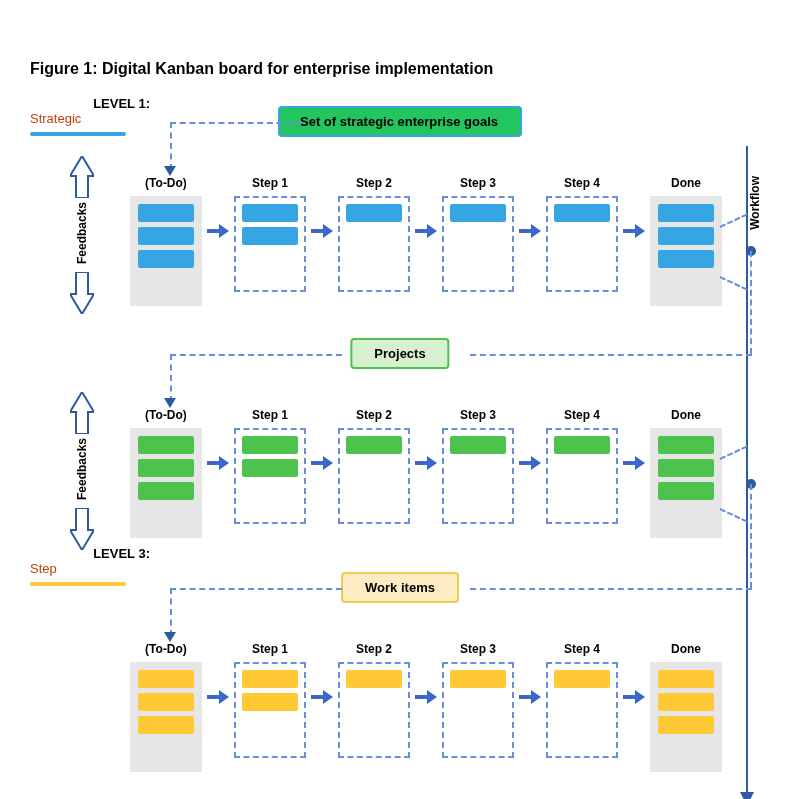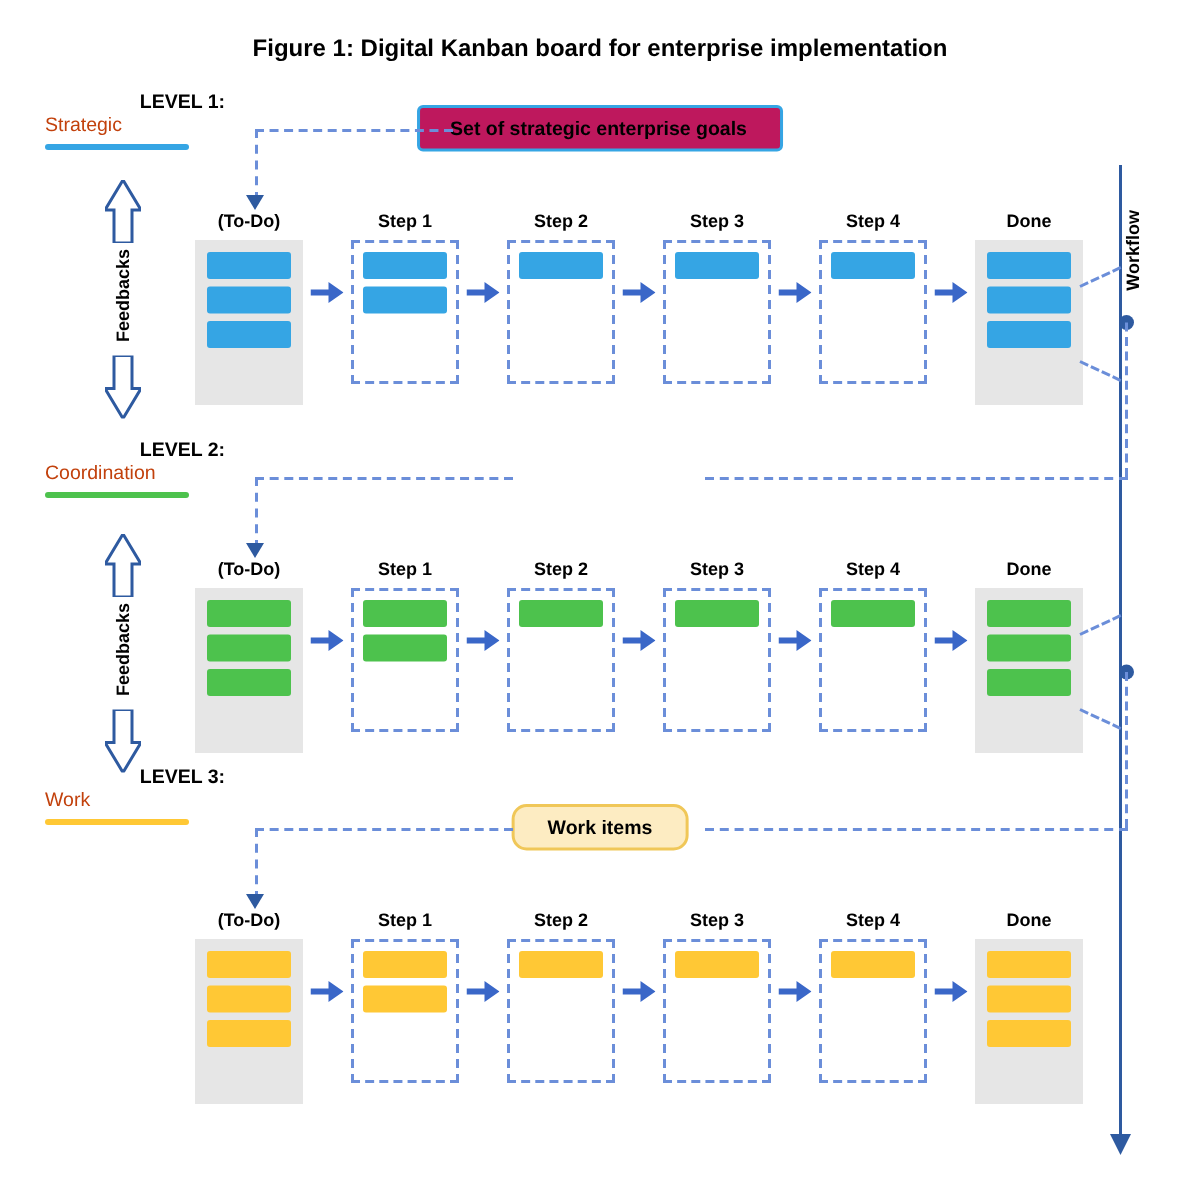--- a/index.html
+++ b/index.html
@@ -5,25 +5,26 @@
   * { box-sizing: border-box; margin: 0; padding: 0; }
   body {
     font-family: -apple-system, BlinkMacSystemFont, "Segoe UI", Arial, sans-serif;
     background: #fff;
     width: 800px;
     height: 799px;
     position: relative;
     padding: 24px 30px 20px 30px;
   }
   .title {
-    text-align: center;
+    text-align: left;
     font-weight: 700;
     font-size: 16px;
     margin-bottom: 18px;
     color: #000;
+    margin-top: 36px;
   }
   .stage {
     position: relative;
     width: 100%;
   }
   .level-header {
     position: absolute;
     left: 0;
     width: 120px;
   }
@@ -51,23 +52,23 @@
     position: absolute;
     left: 50%;
     transform: translateX(-50%);
     border: 2px solid;
     border-radius: 4px;
     padding: 6px 22px;
     font-weight: 700;
     font-size: 13px;
     background:#fff;
   }
-  .tag.blue-b { border-color:#35a5e4; background:#be185d;padding-left:20px; }
+  .tag.blue-b { border-color:#35a5e4; background:#22c55e;padding-left:20px; }
   .tag.green-b { border-color:#4dc24d; background:#d6f0d0; }
-  .tag.yellow-b { border-color:#f0c758; background:#fdecc2;border-radius:10px; }
+  .tag.yellow-b { border-color:#f0c758; background:#fdecc2; }
 
   .row {
     position: absolute;
     left: 100px;
     right: 50px;
     display: flex;
     align-items: flex-start;
     gap: 4px;
   }
   .col {
@@ -281,25 +282,21 @@
       <div class="col">
         <div class="col-label">Done</div>
         <div class="slot solid">
           <div class="card blue"></div>
           <div class="card blue"></div>
           <div class="card blue"></div>
         </div>
       </div>
     </div>
 
-  <div class="level-header" style="top:232px">
-    <div class="level-label">LEVEL 2:</div>
-    <div class="level-name">Coordination</div>
-    <div class="level-line green"></div>
-  </div>
+  <div class="tag green-b" style="top:242px">Projects</div>
 
   <div class="feedback" style="top:296px;height:170px;">
     <svg width="24" height="42">
         <path d="M12 0 L24 20 L18 20 L18 42 L6 42 L6 20 L0 20 Z" fill="#fff" stroke="#2e5aa0" stroke-width="2"></path>
       </svg>
     <span class="feedback-label">Feedbacks</span>
     <svg width="24" height="42">
         <path d="M12 42 L24 22 L18 22 L18 0 L6 0 L6 22 L0 22 Z" fill="#fff" stroke="#2e5aa0" stroke-width="2"></path>
       </svg>
   </div>
@@ -368,21 +365,21 @@
         <div class="slot solid">
           <div class="card green"></div>
           <div class="card green"></div>
           <div class="card green"></div>
         </div>
       </div>
     </div>
 
   <div class="level-header" style="top:450px">
     <div class="level-label">LEVEL 3:</div>
-    <div class="level-name">Work</div>
+    <div class="level-name">Step</div>
     <div class="level-line yellow"></div>
   </div>
   <div class="tag yellow-b" style="top:476px">Work items</div>
 
   <div class="row" style="top:546px" id="row-2">
       <div class="col">
         <div class="col-label">(To-Do)</div>
         <div class="slot solid">
           <div class="card yellow"></div>
           <div class="card yellow"></div>

